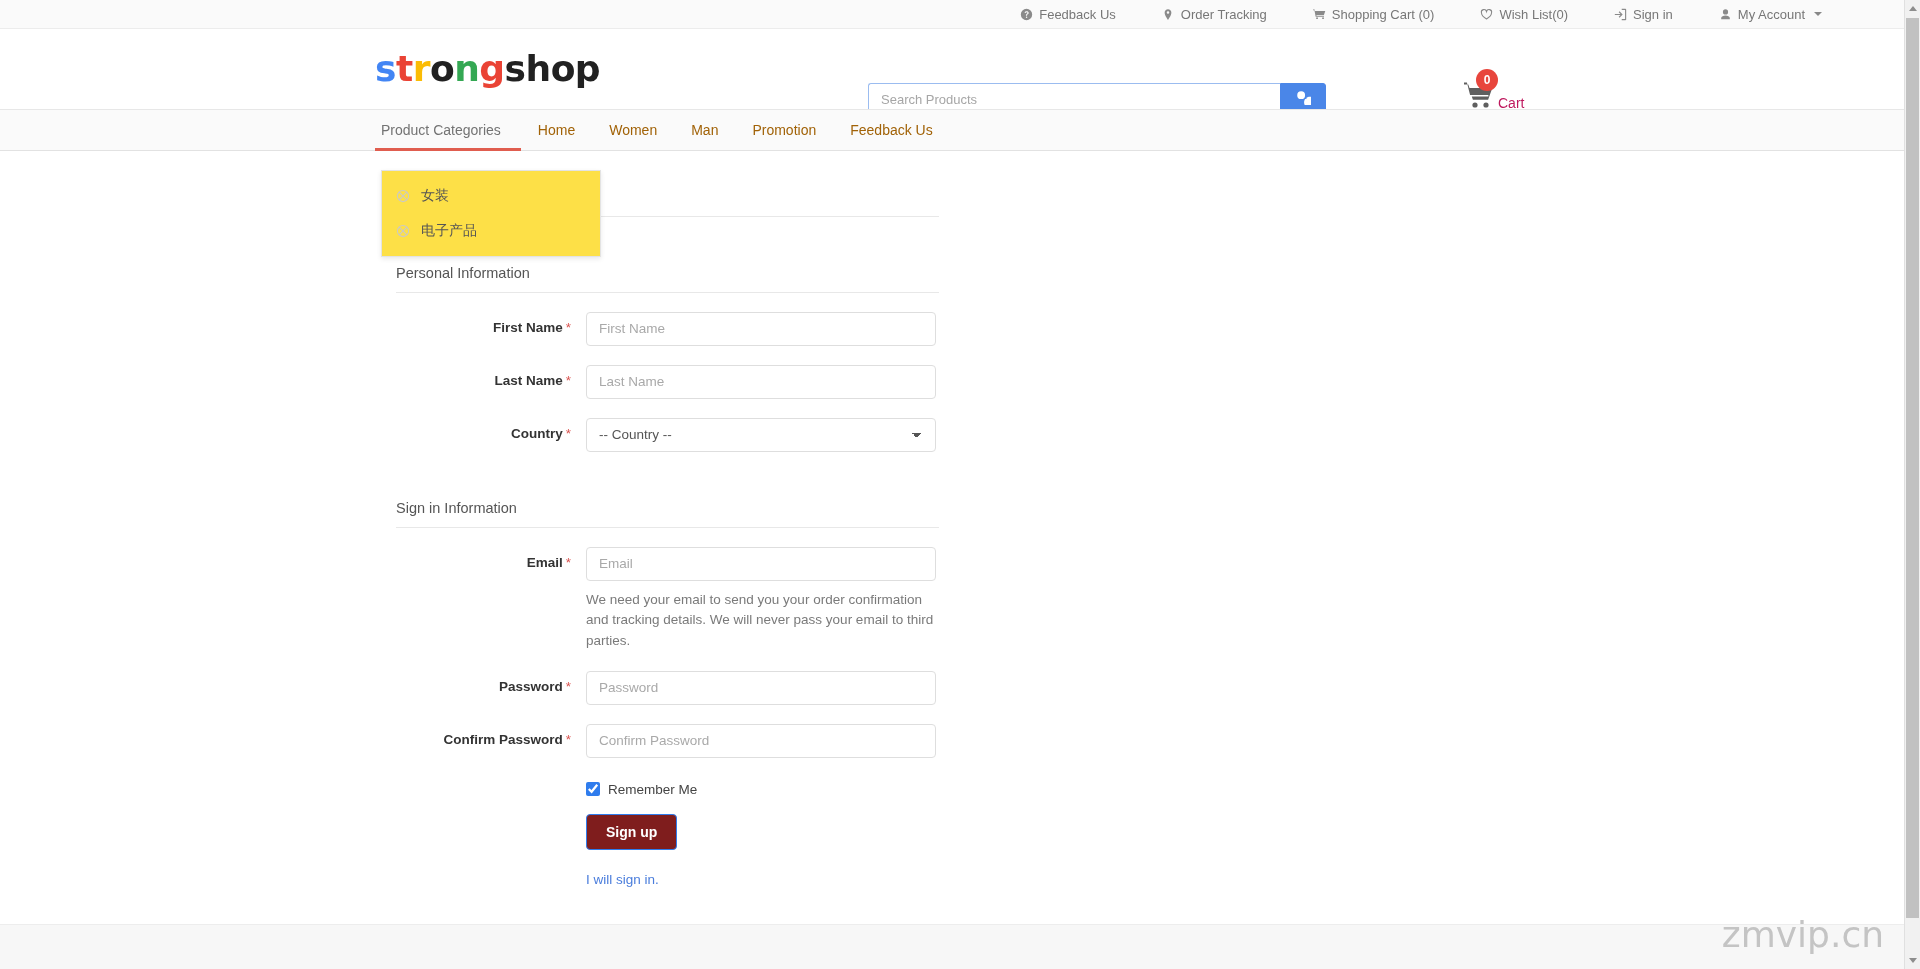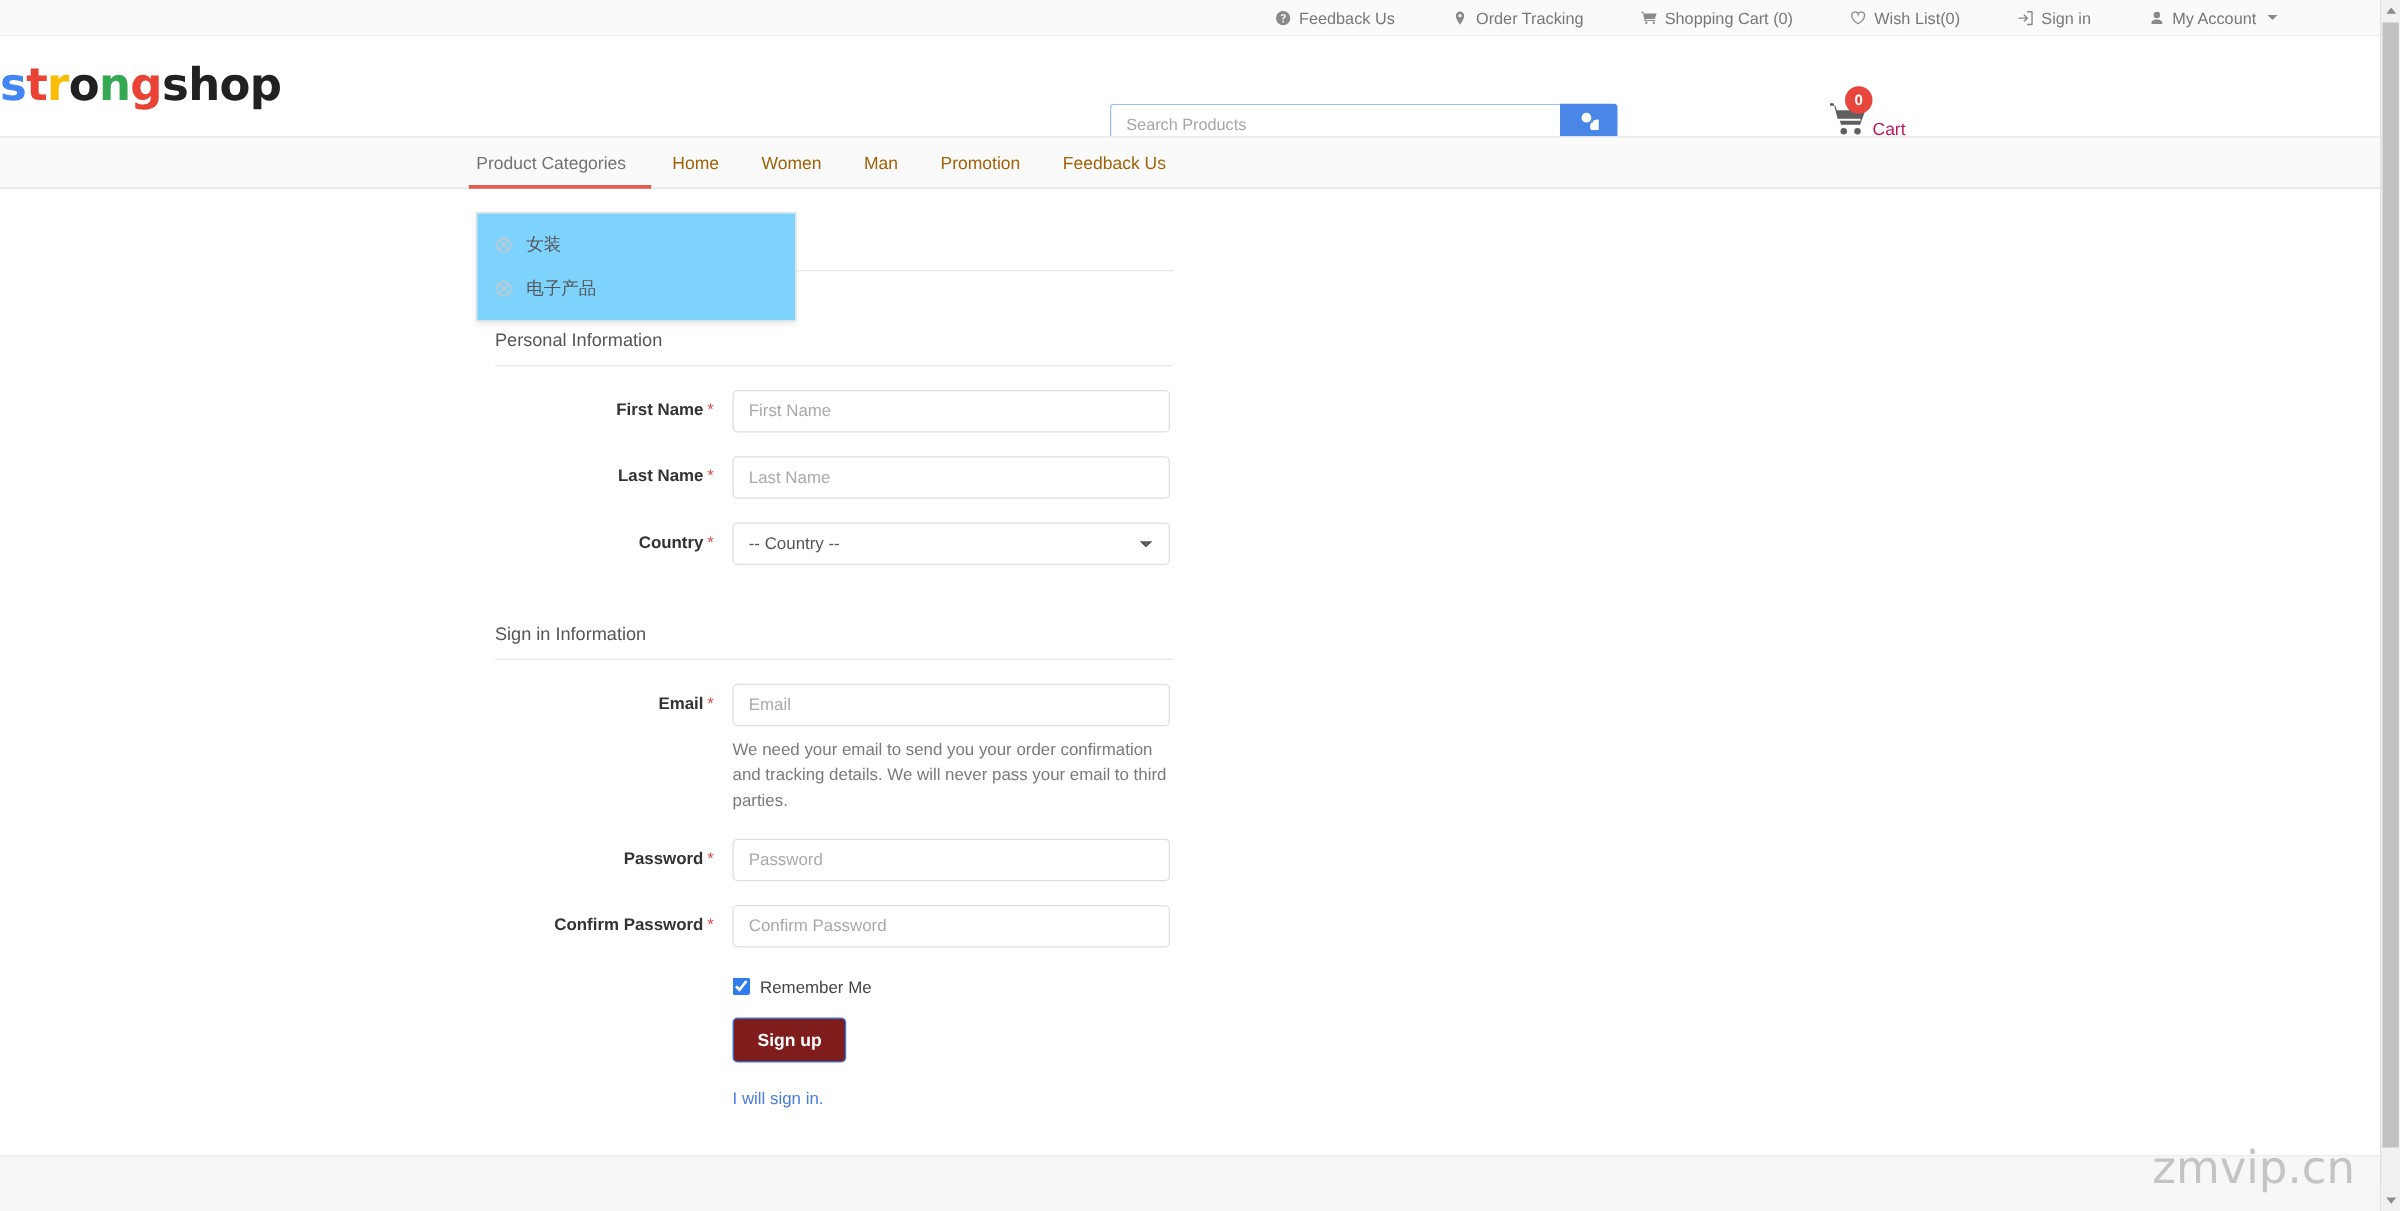--- a/index.html
+++ b/index.html
@@ -65,42 +65,43 @@
 
   
   .header {
     height: 80px;
     background: #ffffff;
     position: relative;
     display: flex;
     align-items: center;
   }
   .logo {
+    margin-left: 375px;
     font-size: 36px;
     font-weight: 600;
     letter-spacing: -0.5px;
     line-height: 1;
     user-select: none;
     font-family: "DejaVu Sans", sans-serif;
   }
   .logo span { display: inline; }
   .l-s { color: #4285f4; }
   .l-t { color: #ea4335; }
   .l-r { color: #fbbc05; }
   .l-o { color: #212121; }
   .l-n { color: #34a853; }
   .l-g { color: #ea4335; }
   .l-shop { color: #212121; }
 
   .searchwrap {
     position: absolute;
-    left: 888px;
+    left: 868px;
     top: 54px;
     display: flex;
-    width: 406px;
+    width: 458px;
     height: 32px;
   }
   .search-input {
     flex: 1;
     height: 32px;
     border: 1px solid #9bbcf0;
     border-right: none;
     border-radius: 3px 0 0 3px;
     padding: 0 12px;
     font-size: 13px;
@@ -185,22 +186,22 @@
     left: 0; right: 0; bottom: -1px;
     height: 3px;
     background: #e05d4f;
   }
 
   
   .dropdown {
     position: absolute;
     left: 381px;
     top: 170px;
-    width: 256px;
-    background: #7dd3fc;
+    width: 220px;
+    background: #fde047;
     border: 1px solid #e3e3e3;
     box-shadow: 0 2px 5px rgba(0,0,0,0.09);
     z-index: 40;
     padding: 7px 0 8px 0;
   }
   .dd-item {
     display: flex;
     align-items: center;
     gap: 11px;
     height: 35px;

